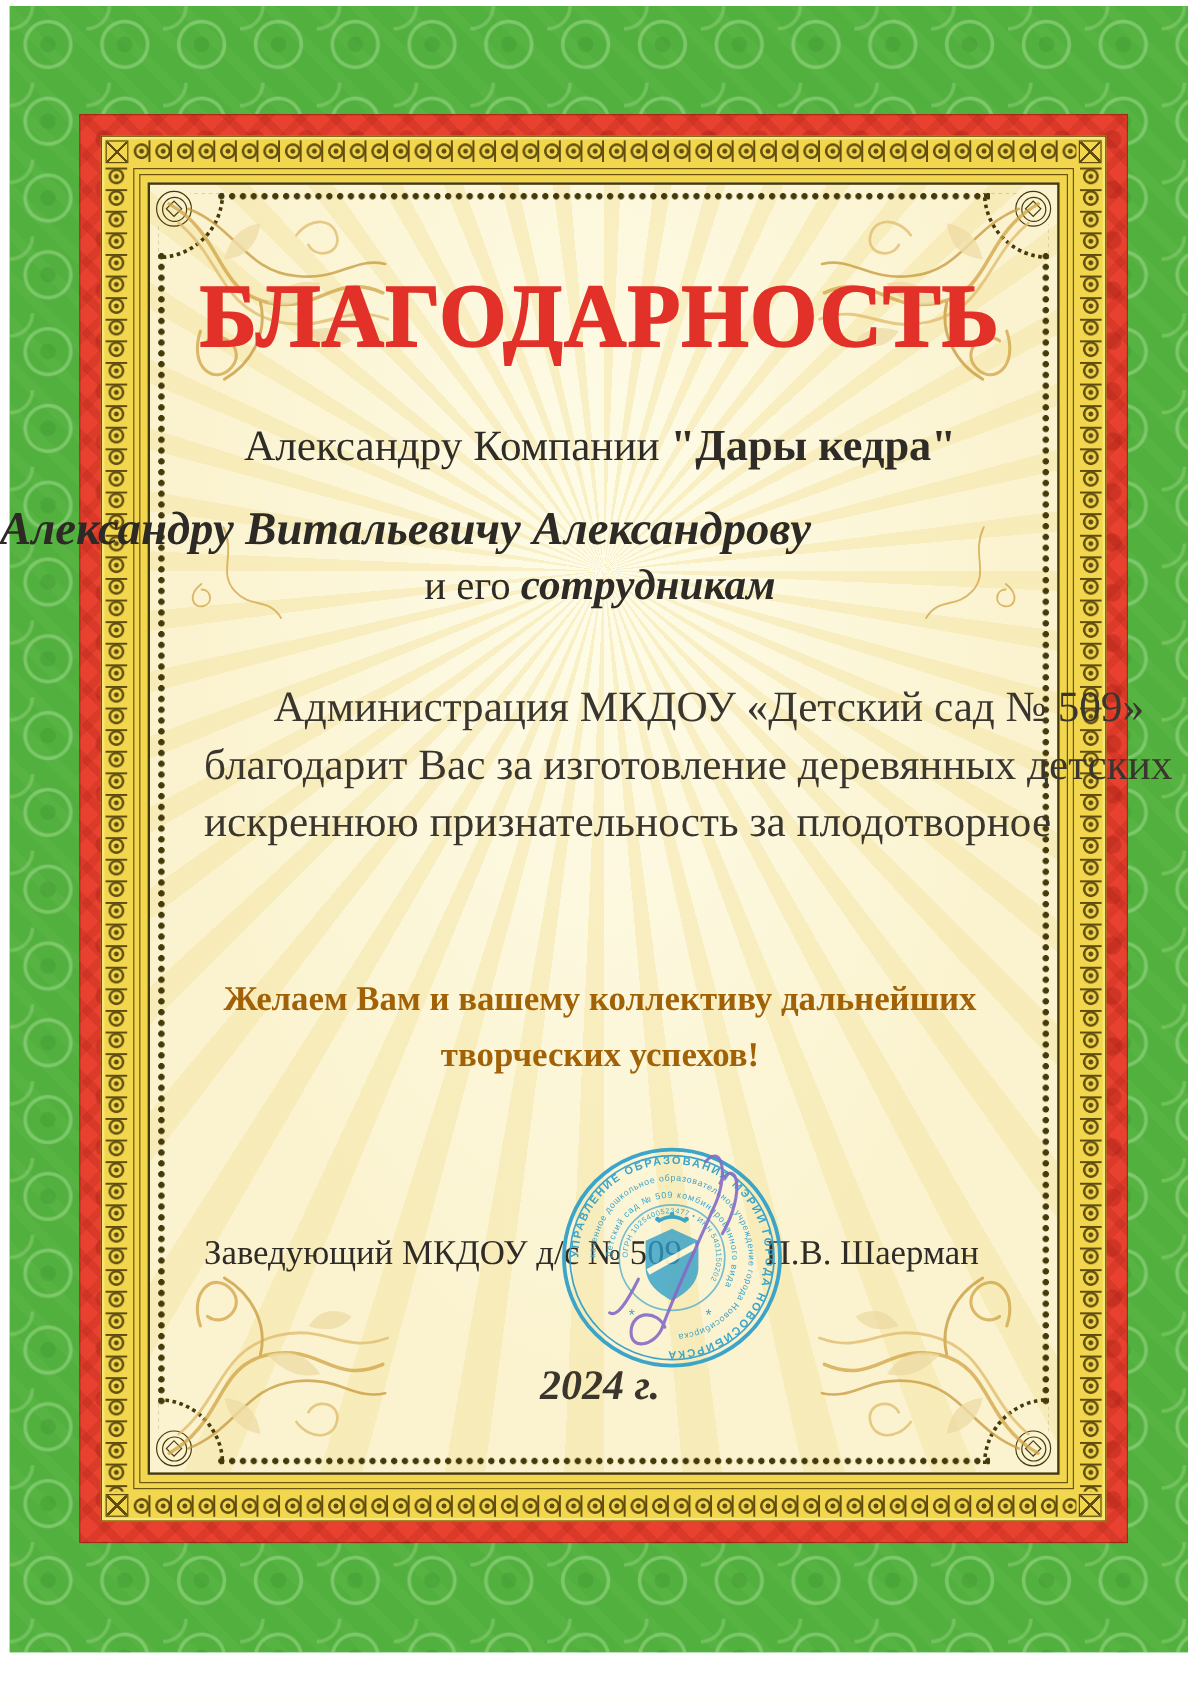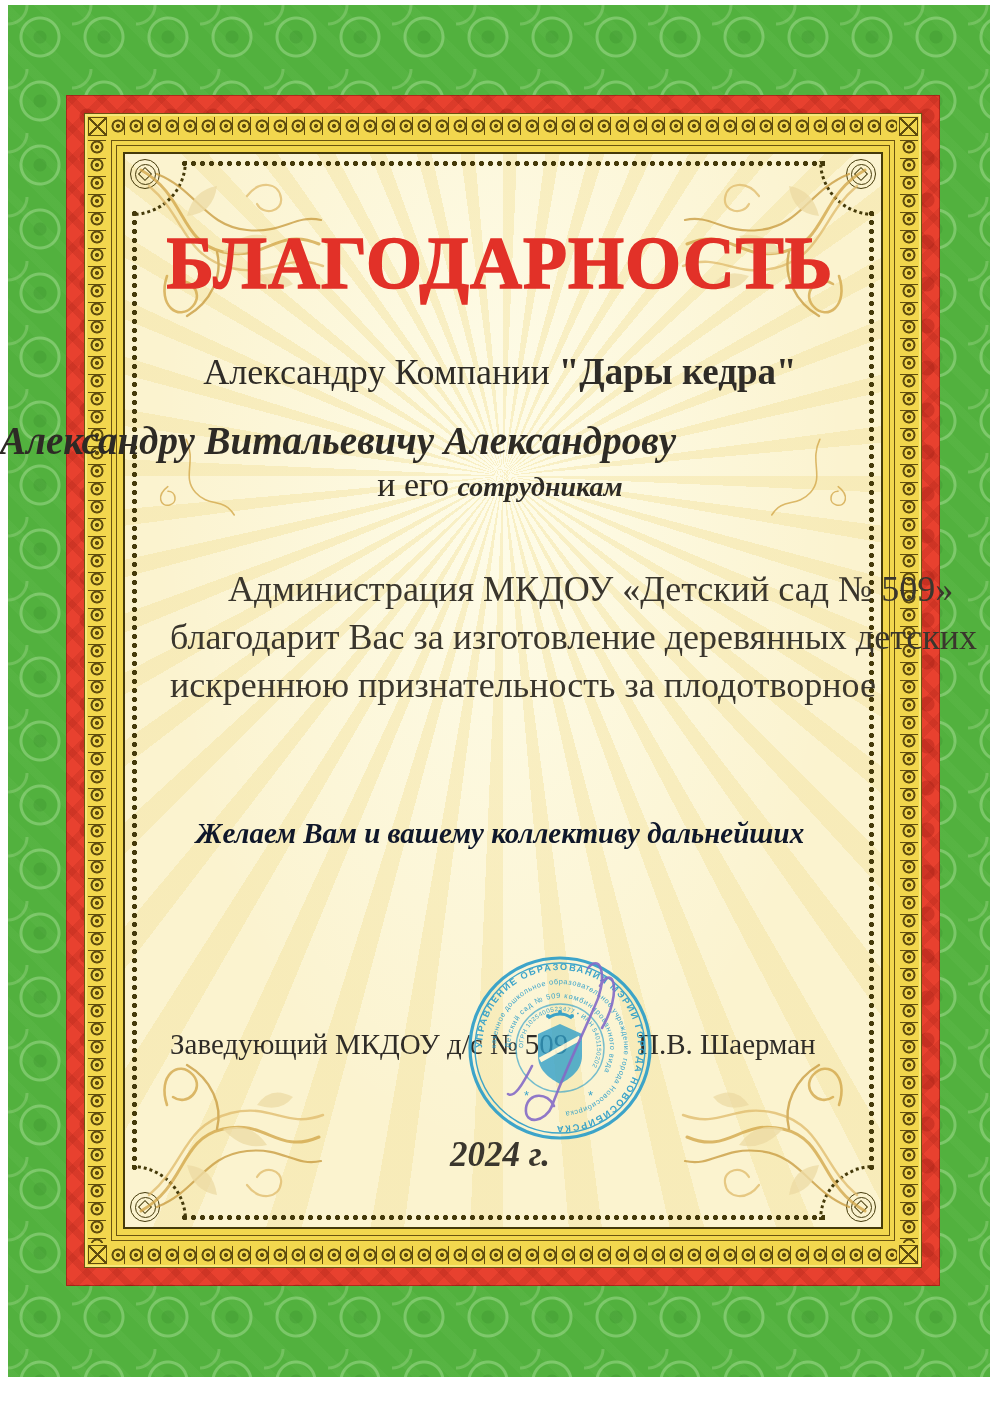--- a/index.html
+++ b/index.html
@@ -110,27 +110,27 @@
   .title{
     position:absolute;left:0;right:0;top:222px;text-align:center;
     font-size:72px;font-weight:bold;color:#e23128;letter-spacing:1px;
     -webkit-text-stroke:1.5px #e23128;transform:scaleY(1.04);
   }
   .addressee{position:absolute;left:0;right:0;top:350px;text-align:center;font-size:36px;color:#2f2c27;}
   .addressee b{font-size:37px;}
   .recipient{position:absolute;left:0;right:0;top:418px;text-align:left;
     font-size:39px;font-weight:bold;font-style:italic;color:#2d2a25;}
   .staffline{position:absolute;left:0;right:0;top:466px;text-align:center;font-size:34px;color:#2d2a25;}
-  .staffline .sw{font-weight:bold;font-style:italic;font-size:28px;}
+  .staffline .sw{font-weight:bold;font-style:italic;font-size:36px;}
   .bodytext{position:absolute;left:170px;width:662px;top:565px;font-size:36px;color:#3a362d;}
   .body-line{height:48px;line-height:48px;text-align:justify;text-align-last:justify;white-space:nowrap;}
   .body-line.first{padding-left:58px;}
   .body-line.last{text-align-last:left;white-space:normal;}
   .wishes{position:absolute;left:0;right:0;top:810px;text-align:center;
-    font-size:29px;font-weight:bold;font-style:italic;color:#0f172a;line-height:46px;}
+    font-size:29px;font-weight:bold;color:#a16207;line-height:46px;}
   .sigrow{position:absolute;left:0;right:0;top:1028px;height:42px;font-size:29px;color:#2f2c27;}
   .sig-label{position:absolute;left:170px;}
   .sig-name{position:absolute;left:638px;}
   .year{position:absolute;left:0;right:0;top:1135px;text-align:center;
     font-size:35px;font-weight:bold;font-style:italic;color:#3a362d;}
   .stamp{position:absolute;left:460px;top:948px;opacity:.92;}
 </style>
 </head>
 <body>
 
@@ -272,20 +272,21 @@
   </div>
 
   <div class="bodytext">
     <div class="body-line first">Администрация МКДОУ «Детский сад № 509»</div>
     <div class="body-line">благодарит Вас за изготовление деревянных детских</div>
     <div class="body-line">искреннюю признательность за плодотворное</div>
   </div>
 
   <div class="wishes">
     <div>Желаем Вам и вашему коллективу дальнейших</div>
+    <div>творческих успехов!</div>
   </div>
 
   <div class="sigrow">
     <span class="sig-label">Заведующий МКДОУ д/с № 509</span>
     <span class="sig-name">П.В. Шаерман</span>
   </div>
 
   <svg class="stamp" width="200" height="200" viewBox="0 0 200 200">
     <defs>
       <path id="arcOuter" d="M100,100 m-78,0 a78,78 0 1,1 156,0 a78,78 0 1,1 -156,0"></path>

